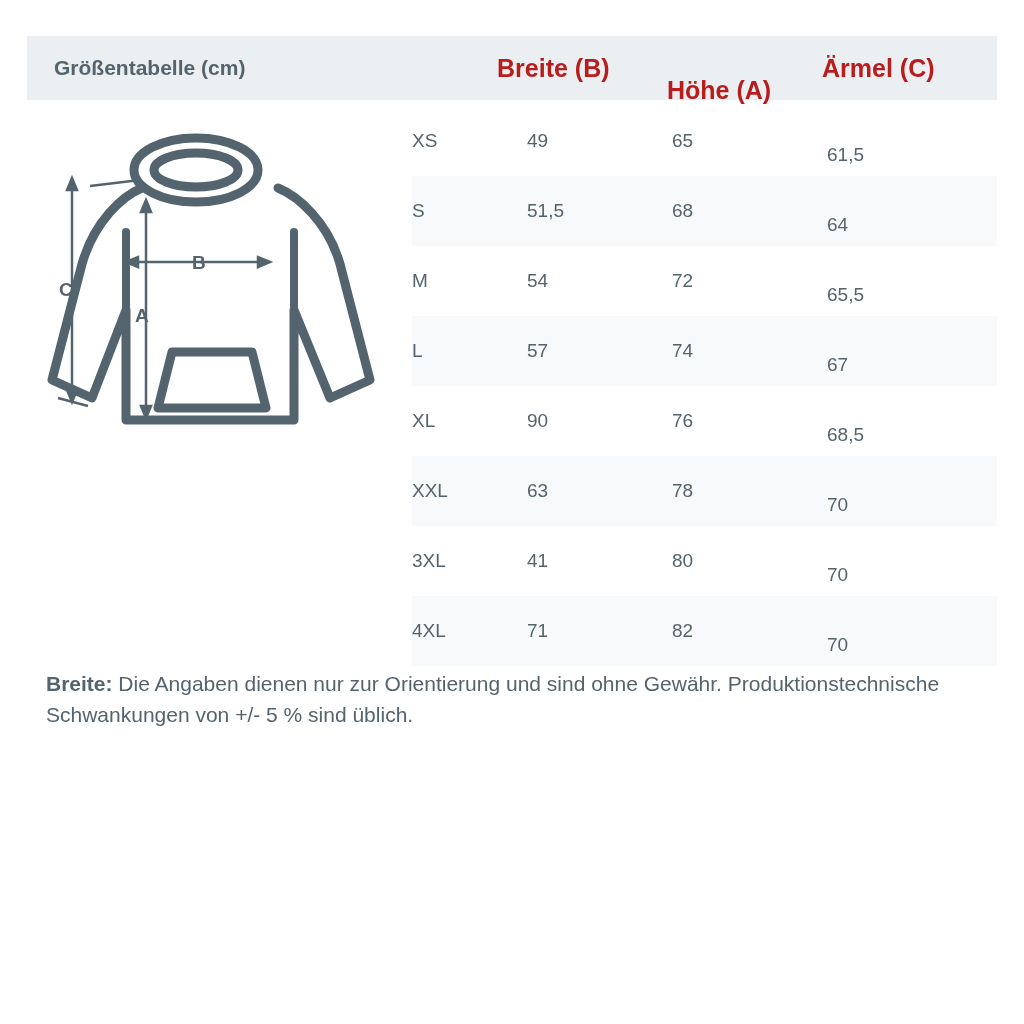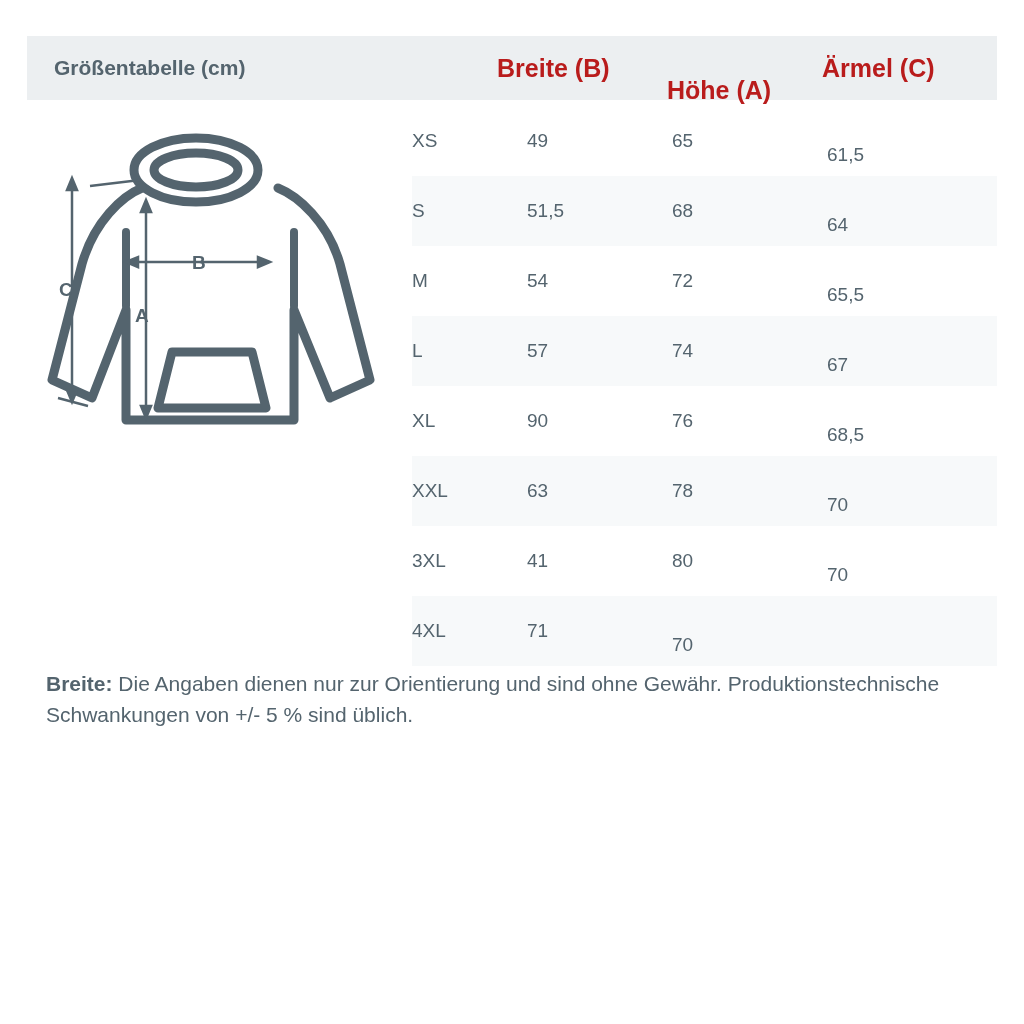--- a/index.html
+++ b/index.html
@@ -164,20 +164,21 @@
     <div class="row">
       <div class="cell c-size">3XL</div>
       <div class="cell c-width">41</div>
       <div class="cell c-height">80</div>
       <div class="cell c-sleeve">70</div>
     </div>
 
     <div class="row alt">
       <div class="cell c-size">4XL</div>
       <div class="cell c-width">71</div>
+      <div class="cell c-height">82</div>
       <div class="cell c-sleeve">70</div>
     </div>
 
   </div>
 
   <div class="illustration">
     <svg width="380" height="360" viewBox="0 0 380 360" xmlns="http://www.w3.org/2000/svg">
       <g fill="none" stroke="#54646e" stroke-width="9" stroke-linejoin="round" stroke-linecap="round">
 
         <ellipse cx="166" cy="60" rx="62" ry="32"></ellipse>

